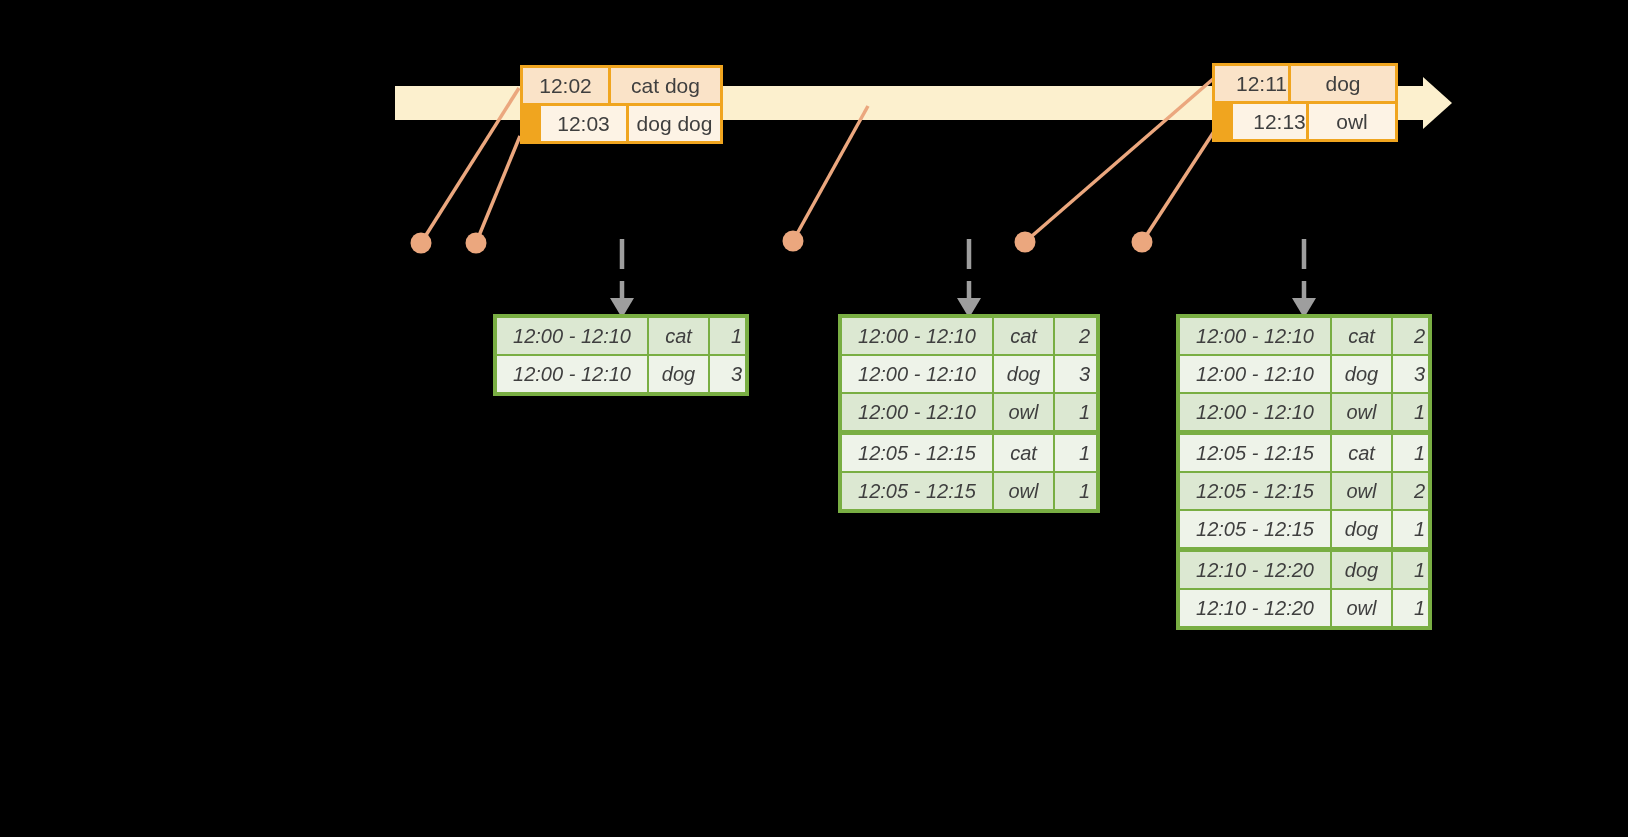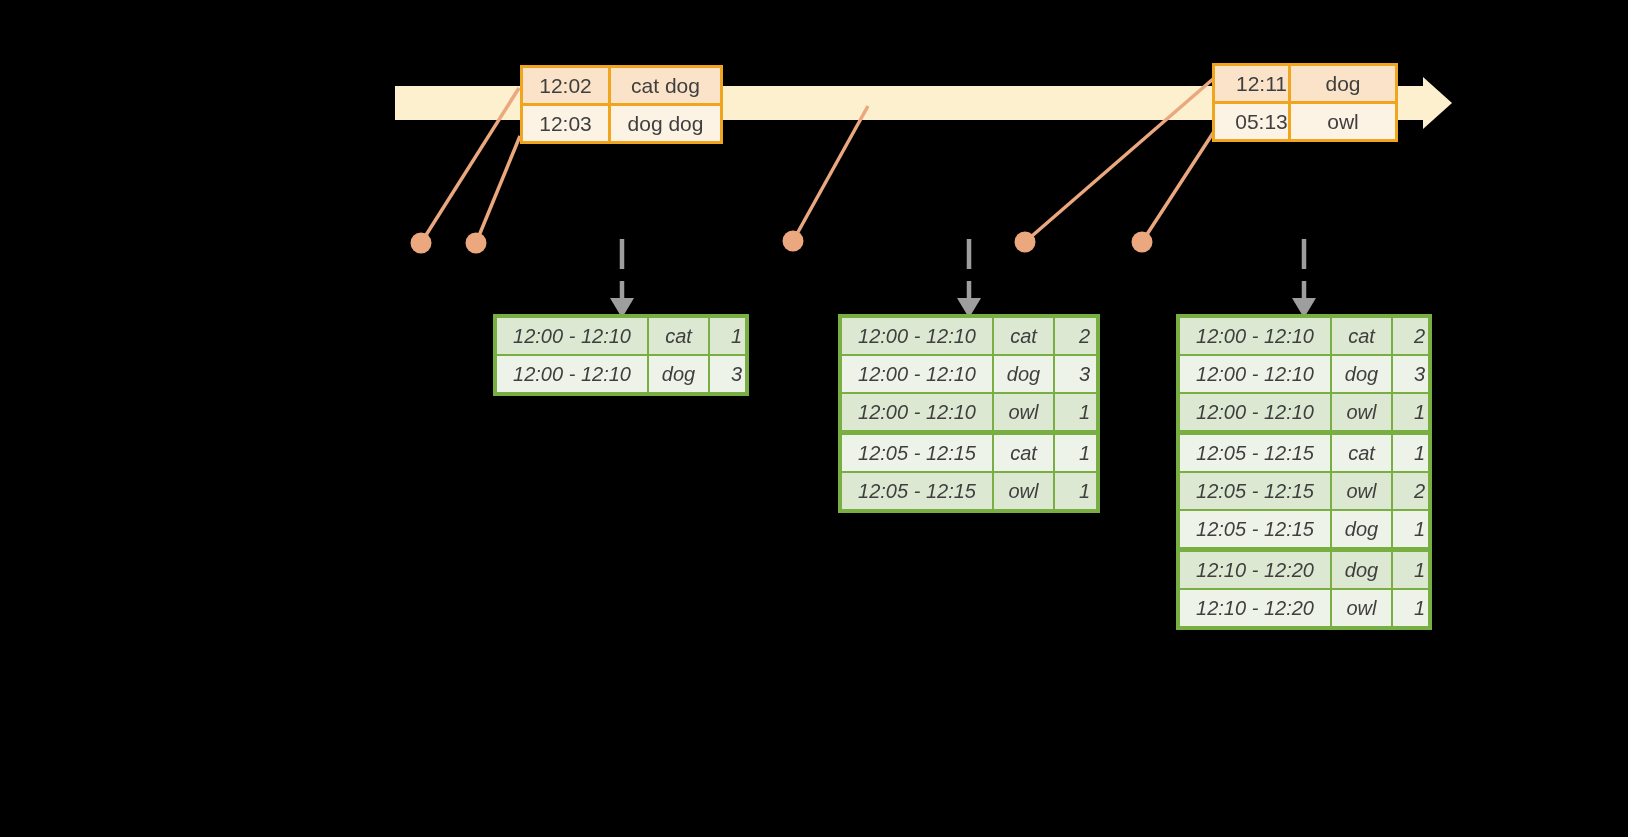--- a/index.html
+++ b/index.html
@@ -29,21 +29,21 @@
 
   
   .otable{
     position:absolute;
     box-sizing:border-box;
     border:3px solid var(--orange);
     display:flex;flex-direction:column;
     background:var(--orange);
   }
   .otable .trow{display:flex;height:35px;}
-  .otable .trow + .trow{margin-top:3px;}
+  .otable .trow + .trow{margin-top:3px;margin-left:18px;}
   .otable .trow:nth-child(odd){background:var(--peach);}
   .otable .trow:nth-child(even){background:var(--cream);}
   .otable .tcell{
     display:flex;align-items:center;justify-content:center;
     font-size:21px;line-height:1;color:var(--ink);
     box-sizing:border-box;background:inherit;
   }
   .otable .c0{width:85px;margin-right:3px;}
   .otable.narrow .c0{width:73px;padding-left:20px;}
   .otable .c1{flex:1;}
@@ -119,21 +119,21 @@
       </div>
     </div>
 
 
   <div class="otable narrow" style="left:1212px;top:63px;width:186px;">
       <div class="trow">
         <div class="tcell c0">12:11</div>
         <div class="tcell c1">dog</div>
       </div>
       <div class="trow">
-        <div class="tcell c0">05:13</div>
+        <div class="tcell c0">12:13</div>
         <div class="tcell c1">owl</div>
       </div>
     </div>
 
   <div class="gtable" style="left:493px;top:314px;width:256px;">
       <div class="trow">
         <div class="tcell c0">12:00 - 12:10</div>
         <div class="tcell c1">cat</div>
         <div class="tcell c2">1</div>
       </div>

